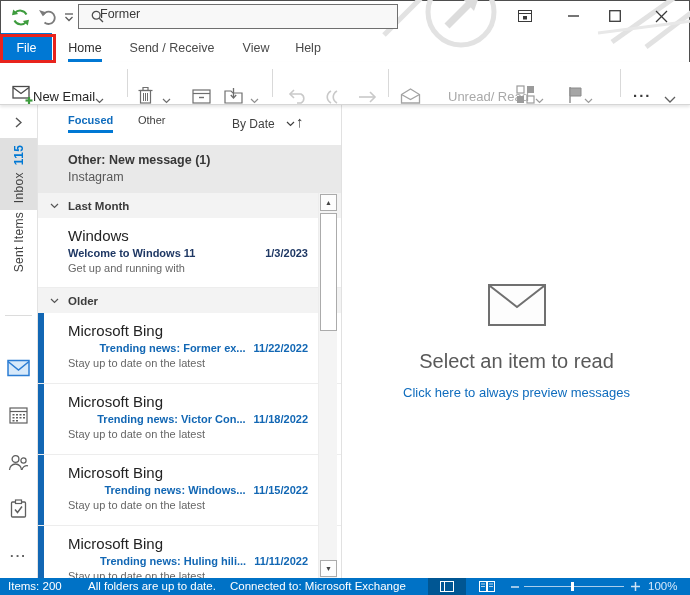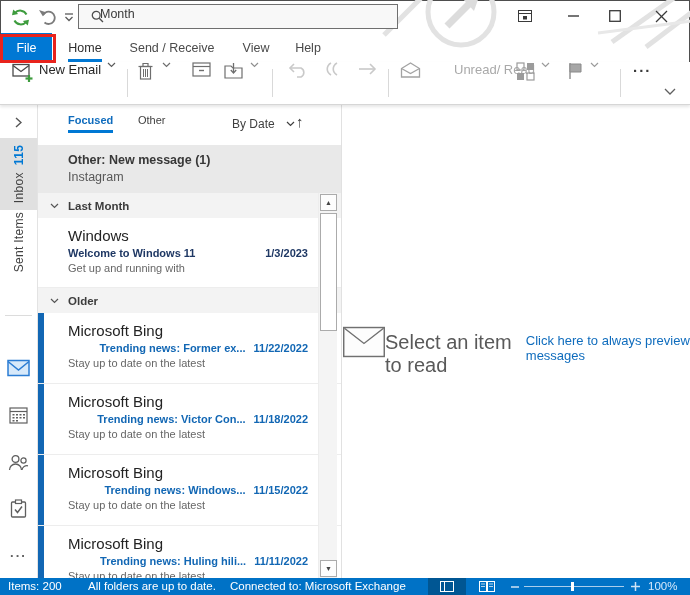--- a/index.html
+++ b/index.html
@@ -28,21 +28,21 @@
     font-size:12.5px; color:#4a4a4a; cursor:pointer; }
   .tab-file { left:1px; width:51px; background:var(--accent,#0078d4); color:#fff; }
   .tab-home { left:62px; width:46px; color:#2e2e2e; }
   .tab-home::after { content:""; position:absolute; left:6px; right:6px; bottom:0; height:3px; background:var(--accent,#0078d4); }
   .annotation { position:absolute; left:0px; top:34px; width:56px; height:29px;
     border:3px solid var(--annotation,#e8231d); z-index:6; pointer-events:none; }
 
   
   .toolbar { position:absolute; top:62px; left:0; width:690px; height:43px; background:#fff; z-index:2;
     border-bottom:1px solid #d6d6d6; box-shadow:0 2px 3px rgba(0,0,0,.10); }
-  .tbtn { position:absolute; top:0; height:42px; display:flex; align-items:flex-start; gap:6px; cursor:pointer; color:#3d3d3d; }
+  .tbtn { position:absolute; top:0; height:42px; display:flex; align-items:flex-end; cursor:pointer; color:#3d3d3d; }
   .tsep { position:absolute; top:7px; width:1px; height:28px; background:#d9d9d9; }
   .tlabel { font-size:13px; color:#262626; }
   .tlabel.dis { color:#a9a9a9;margin-left:27px; }
   .dots { font-size:15px; font-weight:bold; color:#3b3b3b; letter-spacing:2px; }
 
   
   .sidebar { position:absolute; top:105px; left:0; width:38px; height:473px; background:#fff;
     border-right:1px solid #e3e3e3; z-index:1; }
   .side-block { position:absolute; left:0; width:37px; display:flex; align-items:center; justify-content:center; cursor:pointer; }
   .vtext { writing-mode:vertical-rl; transform:rotate(180deg); font-size:12px; color:#404040; letter-spacing:.3px; white-space:nowrap; }
@@ -77,21 +77,21 @@
   .erow.unread::before { content:""; position:absolute; left:0; top:0; bottom:0; width:6px; background:var(--unread,#1267b4); }
 
   
   .sbar { position:absolute; left:280px; top:88px; width:19px; height:385px; background:#f4f4f4; border-left:1px solid #ededed; }
   .sbtn { position:absolute; left:1px; width:17px; height:17px; background:#fdfdfd; border:1px solid #ababab;
     display:flex; align-items:center; justify-content:center; font-size:7px; color:#444; cursor:pointer; }
   .sthumb { position:absolute; left:1px; top:20px; width:17px; height:118px; background:#fff; border:1px solid #ababab; cursor:pointer; }
 
   
   .reading { position:absolute; top:105px; left:343px; width:347px; height:473px; background:#fff;
-    display:flex; flex-direction:row; align-items:center; justify-content:center; z-index:1; }
+    display:flex; flex-direction:column; align-items:center; justify-content:center; z-index:1; }
   .reading .rtitle { font-size:20px; color:#595959; margin-top:24px; }
   .reading .rlink { font-size:13px; color:var(--link,#0f6cbd); margin-top:12px; cursor:pointer; }
 
   
   .statusbar { position:absolute; left:0; bottom:0; width:690px; height:17px; background:var(--status,#0072c6);
     color:#fff; font-size:11.5px; z-index:3; }
   .stext { position:absolute; top:2px; white-space:nowrap; cursor:default; }
   .sico { position:absolute; top:0; height:17px; display:flex; align-items:center; justify-content:center; cursor:pointer; }
   .zoomtrack { position:absolute; top:8px; left:524px; width:100px; height:1px; background:#a9cdec; cursor:pointer; }
   .zoomthumb { position:absolute; top:-4px; left:47px; width:3px; height:9px; background:#fff; }
@@ -134,21 +134,21 @@
     <svg width="10" height="9" viewBox="0 0 10 9">
       <line x1="1" y1="1" x2="9" y2="1" stroke="#5c5c5c" stroke-width="1.3"></line>
       <polyline points="1.5,4 5,7.5 8.5,4" fill="none" stroke="#5c5c5c" stroke-width="1.3"></polyline>
     </svg>
   </div>
   <div class="searchbox">
     <svg width="13" height="13" viewBox="0 0 13 13">
       <circle cx="5.2" cy="5.2" r="3.9" fill="none" stroke="#4d4d4d" stroke-width="1.3"></circle>
       <line x1="8.2" y1="8.2" x2="12" y2="12" stroke="#4d4d4d" stroke-width="1.3"></line>
     </svg>
-    <span class="stext">Month</span>
+    <span class="stext">Former</span>
   </div>
   <div class="winbtn" style="left:508px;">
     <svg width="14" height="12" viewBox="0 0 14 12">
       <rect x="0.5" y="0.5" width="13" height="11" fill="none" stroke="#3a3a3a"></rect>
       <line x1="0.5" y1="3.5" x2="13.5" y2="3.5" stroke="#3a3a3a"></line>
       <rect x="5" y="6" width="4" height="3.5" fill="#3a3a3a"></rect>
     </svg>
   </div>
   <div class="winbtn" style="left:556px;">
     <svg width="11" height="2" viewBox="0 0 11 2">

